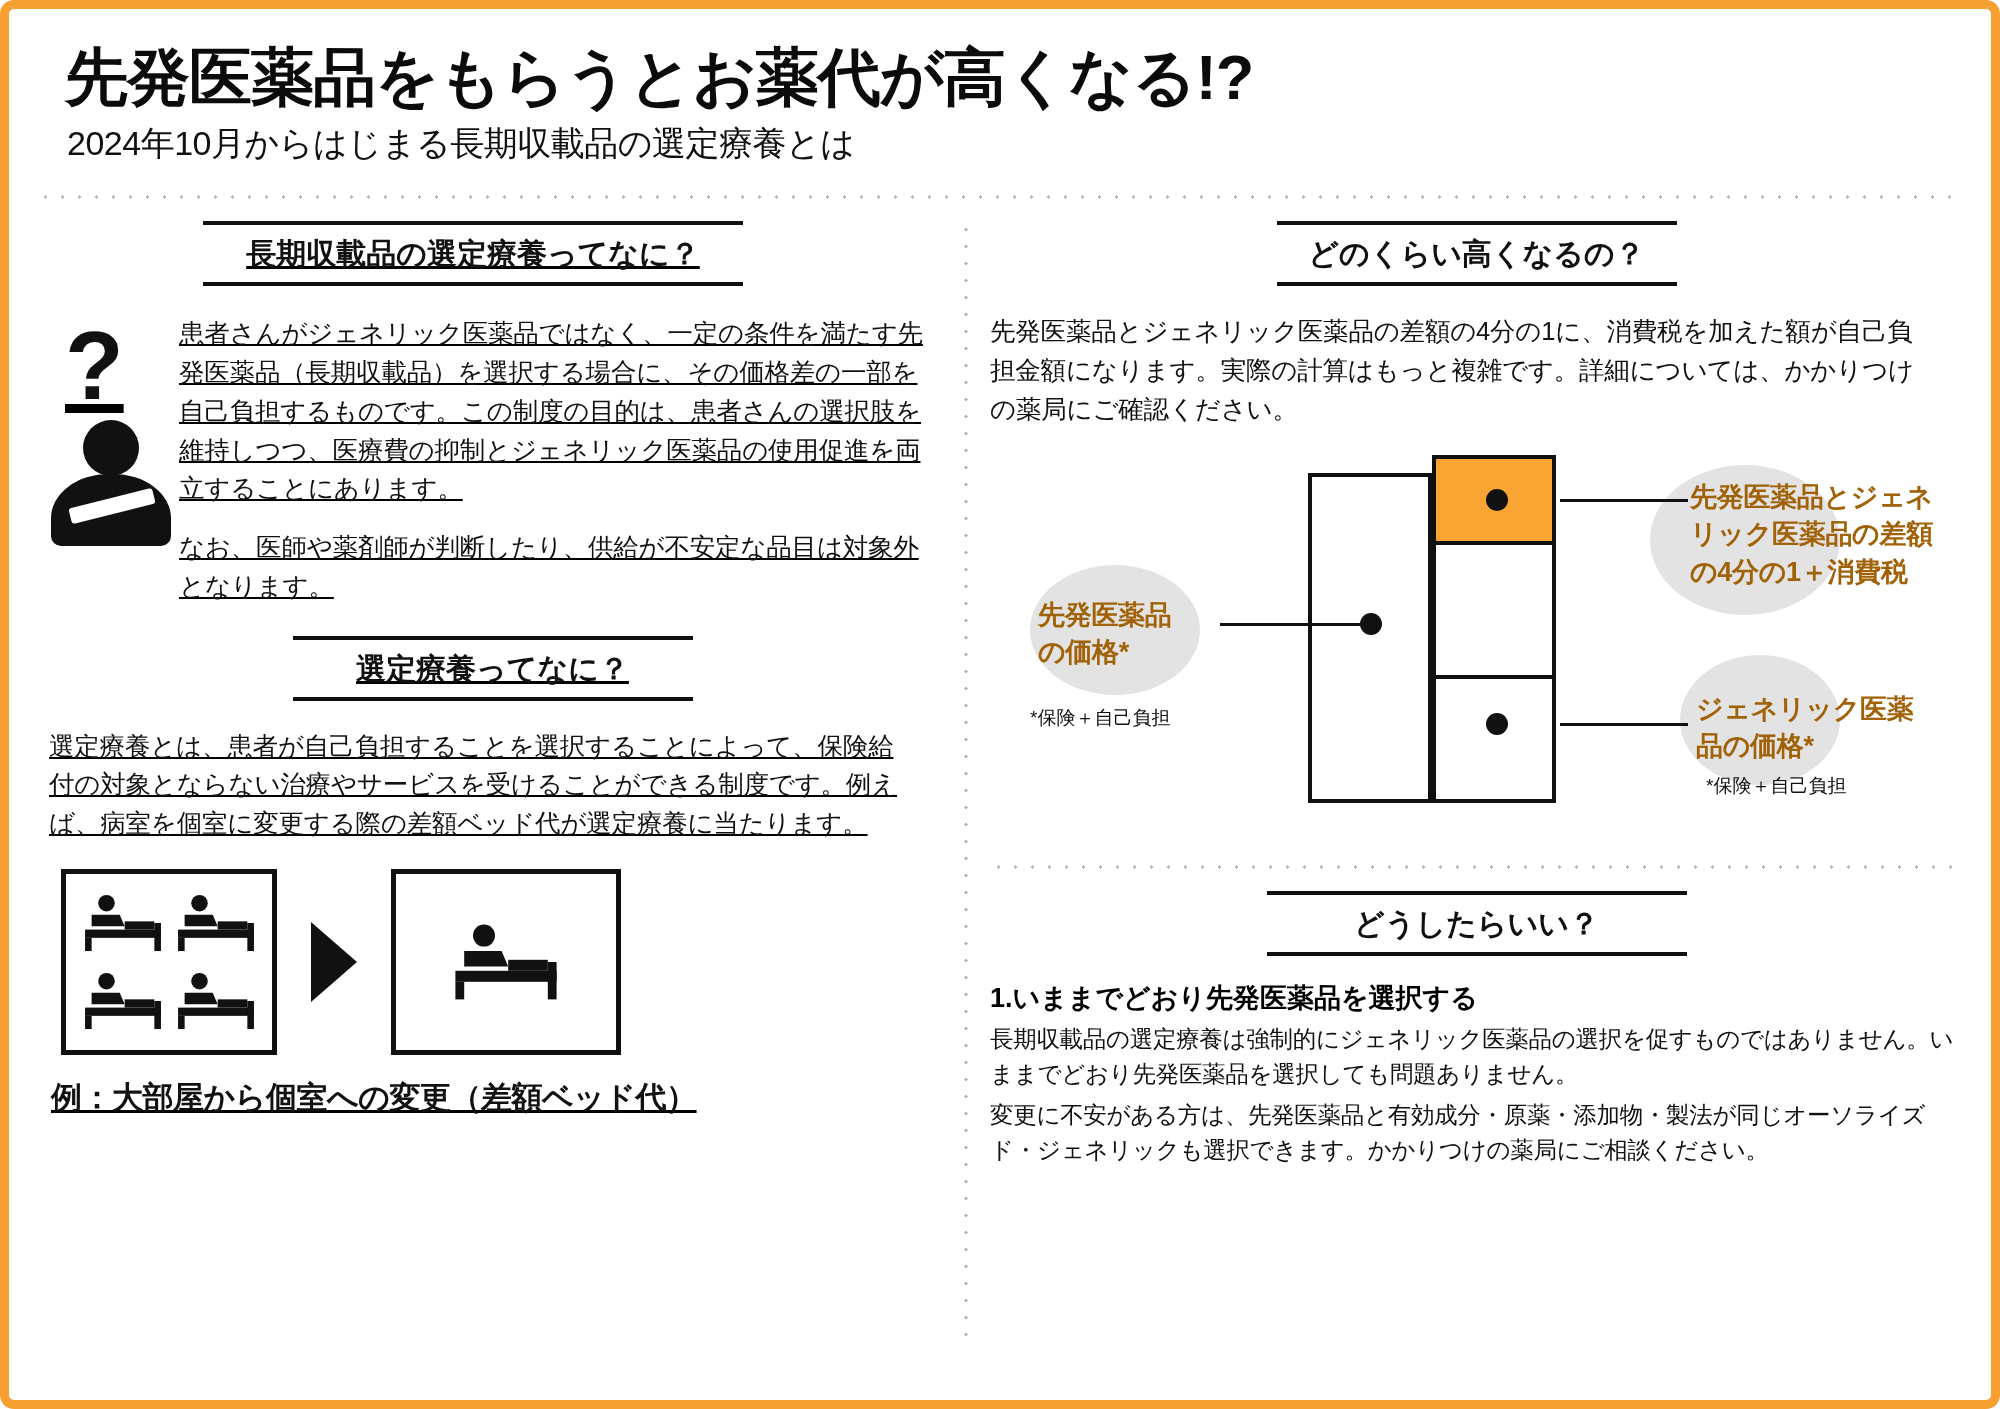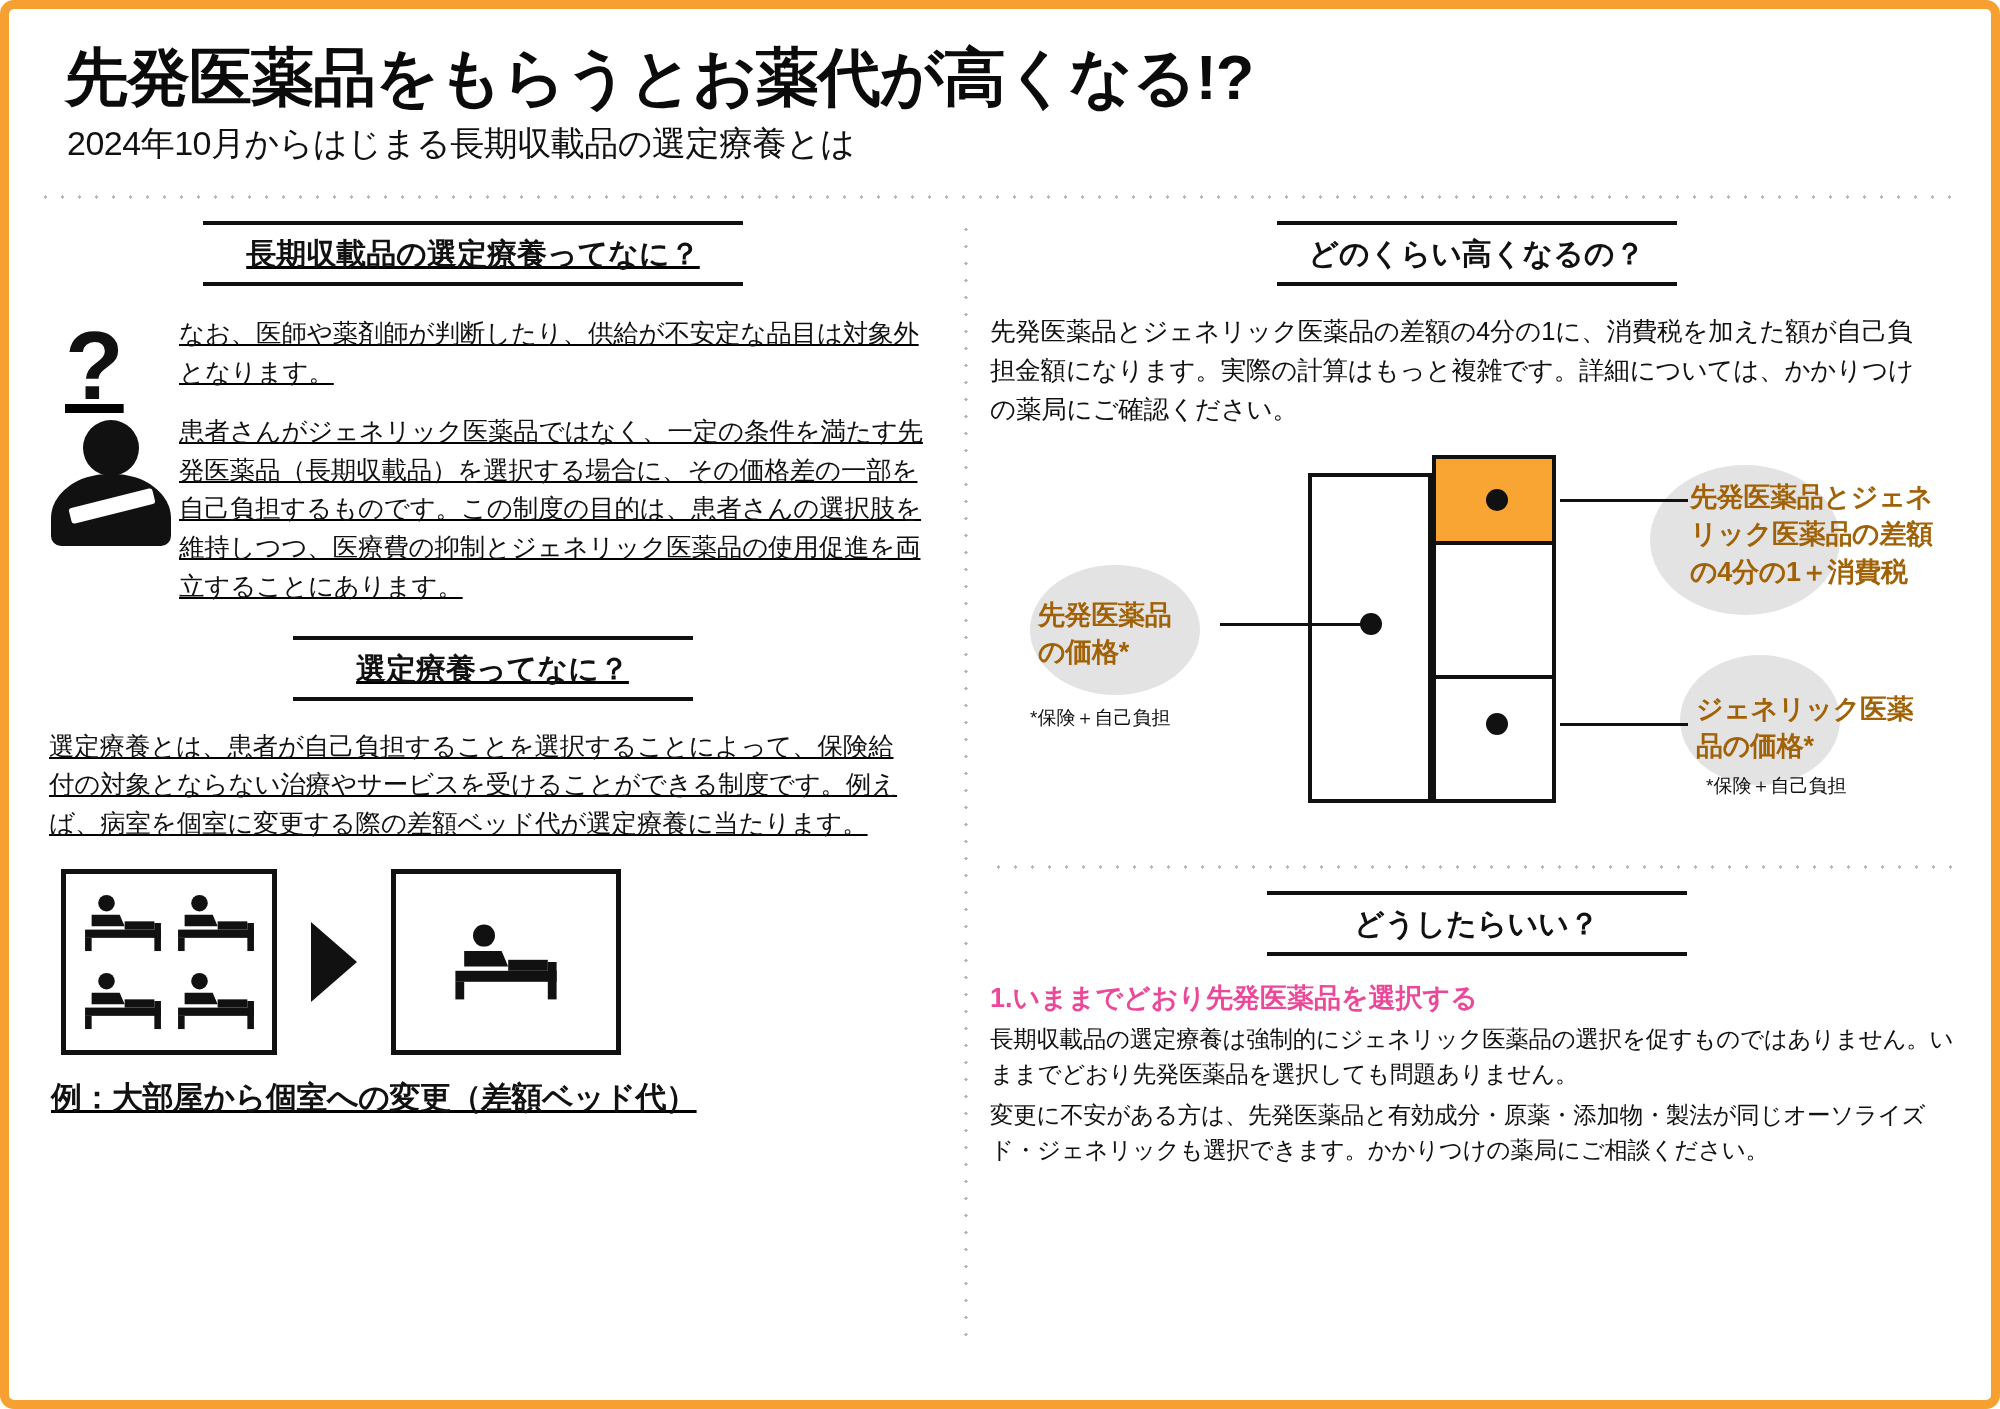--- a/index.html
+++ b/index.html
@@ -169,21 +169,21 @@
     line-height: 1.4; letter-spacing: -0.3px;
   }
   .note { position: absolute; font-size: 19px; color: #111; }
 
   
   .dotted-h2 {
     margin-top: 10px; height: 4px;
     background-image: radial-gradient(circle, #b9b9b9 1.6px, rgba(255,255,255,0) 1.8px);
     background-size: 17px 4px; background-repeat: repeat-x;
   }
-  .item-h { font-size: 27px; font-weight: bold; color: #ec4899; margin-top: 24px; }
+  .item-h { font-size: 27px; font-weight: bold; color: #000000; margin-top: 24px; }
   .item-p { font-size: 23.5px; line-height: 1.5; color: #111; margin-top: 6px; letter-spacing: -0.3px; }
 </style>
 </head>
 <body>
 
 <div class="poster">
   <div class="inner">
 
     <div class="title">先発医薬品をもらうとお薬代が高くなる!?</div>
     <div class="subtitle">2024年10月からはじまる長期収載品の選定療養とは</div>
@@ -198,22 +198,22 @@
         <div class="qrow">
           <div class="icon-col">
             <div class="qmark">?</div>
             <div class="person">
               <div class="head"></div>
               <div class="body"></div>
               <div class="arm"></div>
             </div>
           </div>
           <div class="text-col">
+            <div class="p">患者さんがジェネリック医薬品ではなく、一定の条件を満たす先発医薬品（長期収載品）を選択する場合に、その価格差の一部を自己負担するものです。この制度の目的は、患者さんの選択肢を維持しつつ、医療費の抑制とジェネリック医薬品の使用促進を両立することにあります。</div>
             <div class="p">なお、医師や薬剤師が判断したり、供給が不安定な品目は対象外となります。</div>
-            <div class="p">患者さんがジェネリック医薬品ではなく、一定の条件を満たす先発医薬品（長期収載品）を選択する場合に、その価格差の一部を自己負担するものです。この制度の目的は、患者さんの選択肢を維持しつつ、医療費の抑制とジェネリック医薬品の使用促進を両立することにあります。</div>
           </div>
         </div>
 
         <div style="height:30px"></div>
 
         <div class="sec-head sh-w2">選定療養ってなに？</div>
 
         <div class="p" style="margin-top:26px; padding:0 24px 0 6px;">選定療養とは、患者が自己負担することを選択することによって、保険給付の対象とならない治療やサービスを受けることができる制度です。例えば、病室を個室に変更する際の差額ベッド代が選定療養に当たります。</div>
 
         <div class="beds-row">

